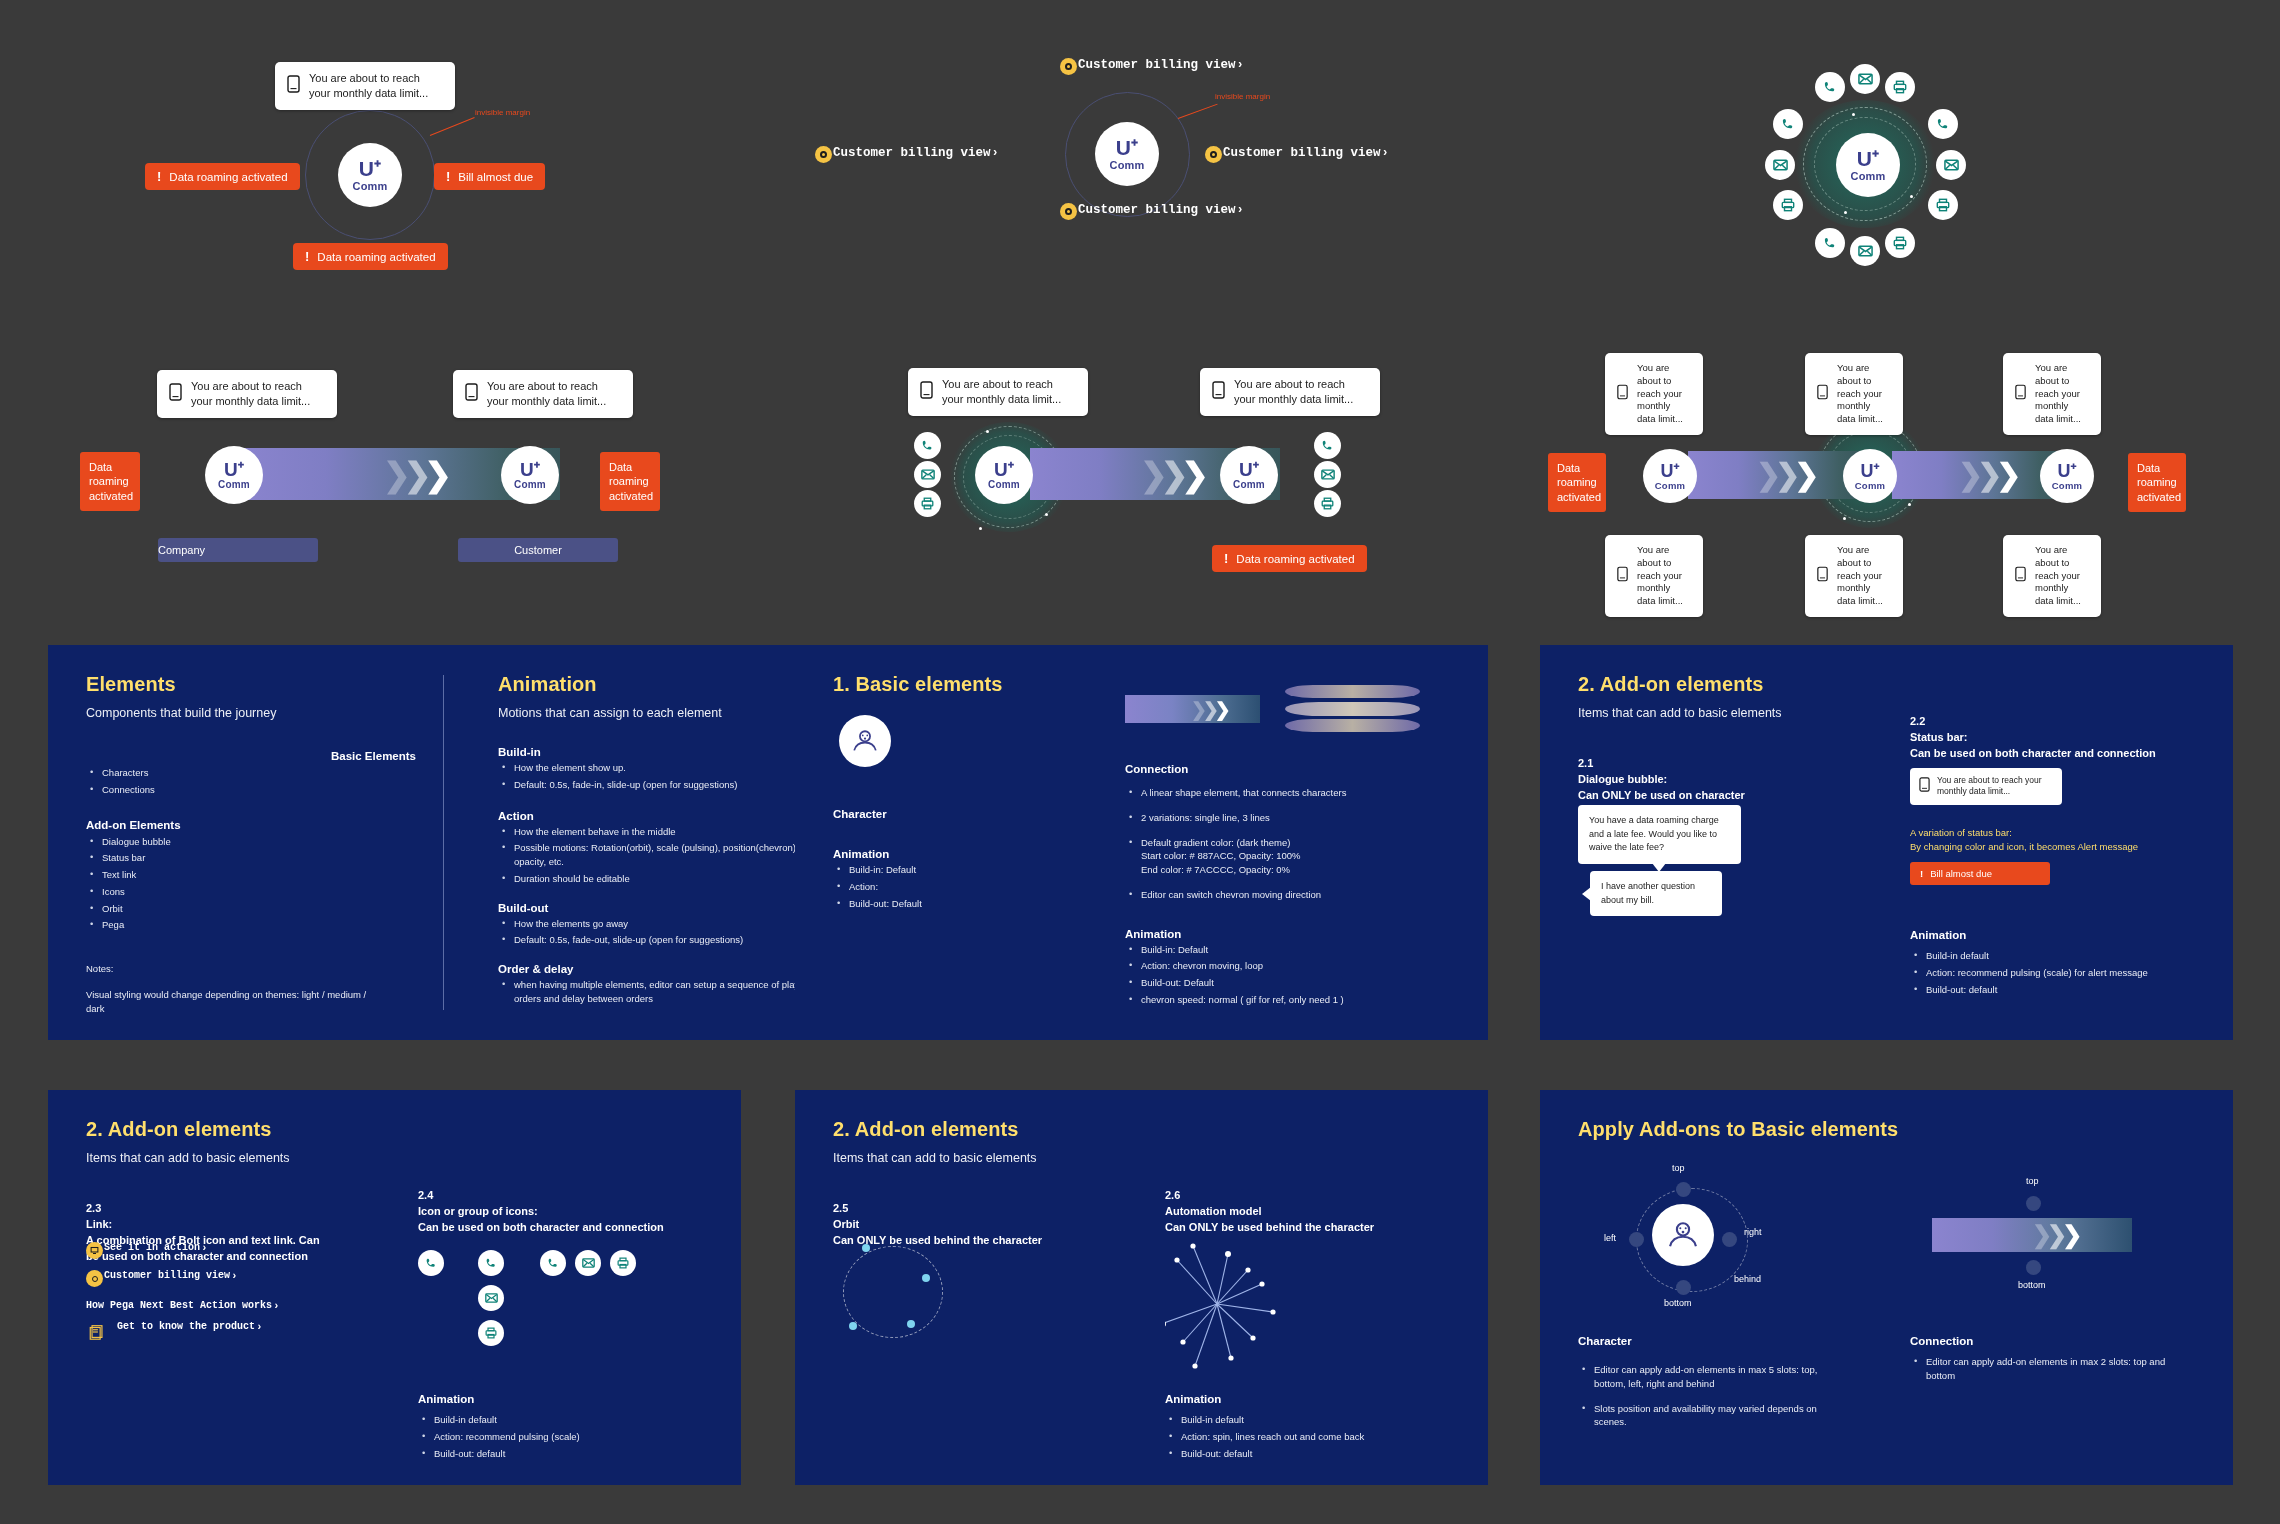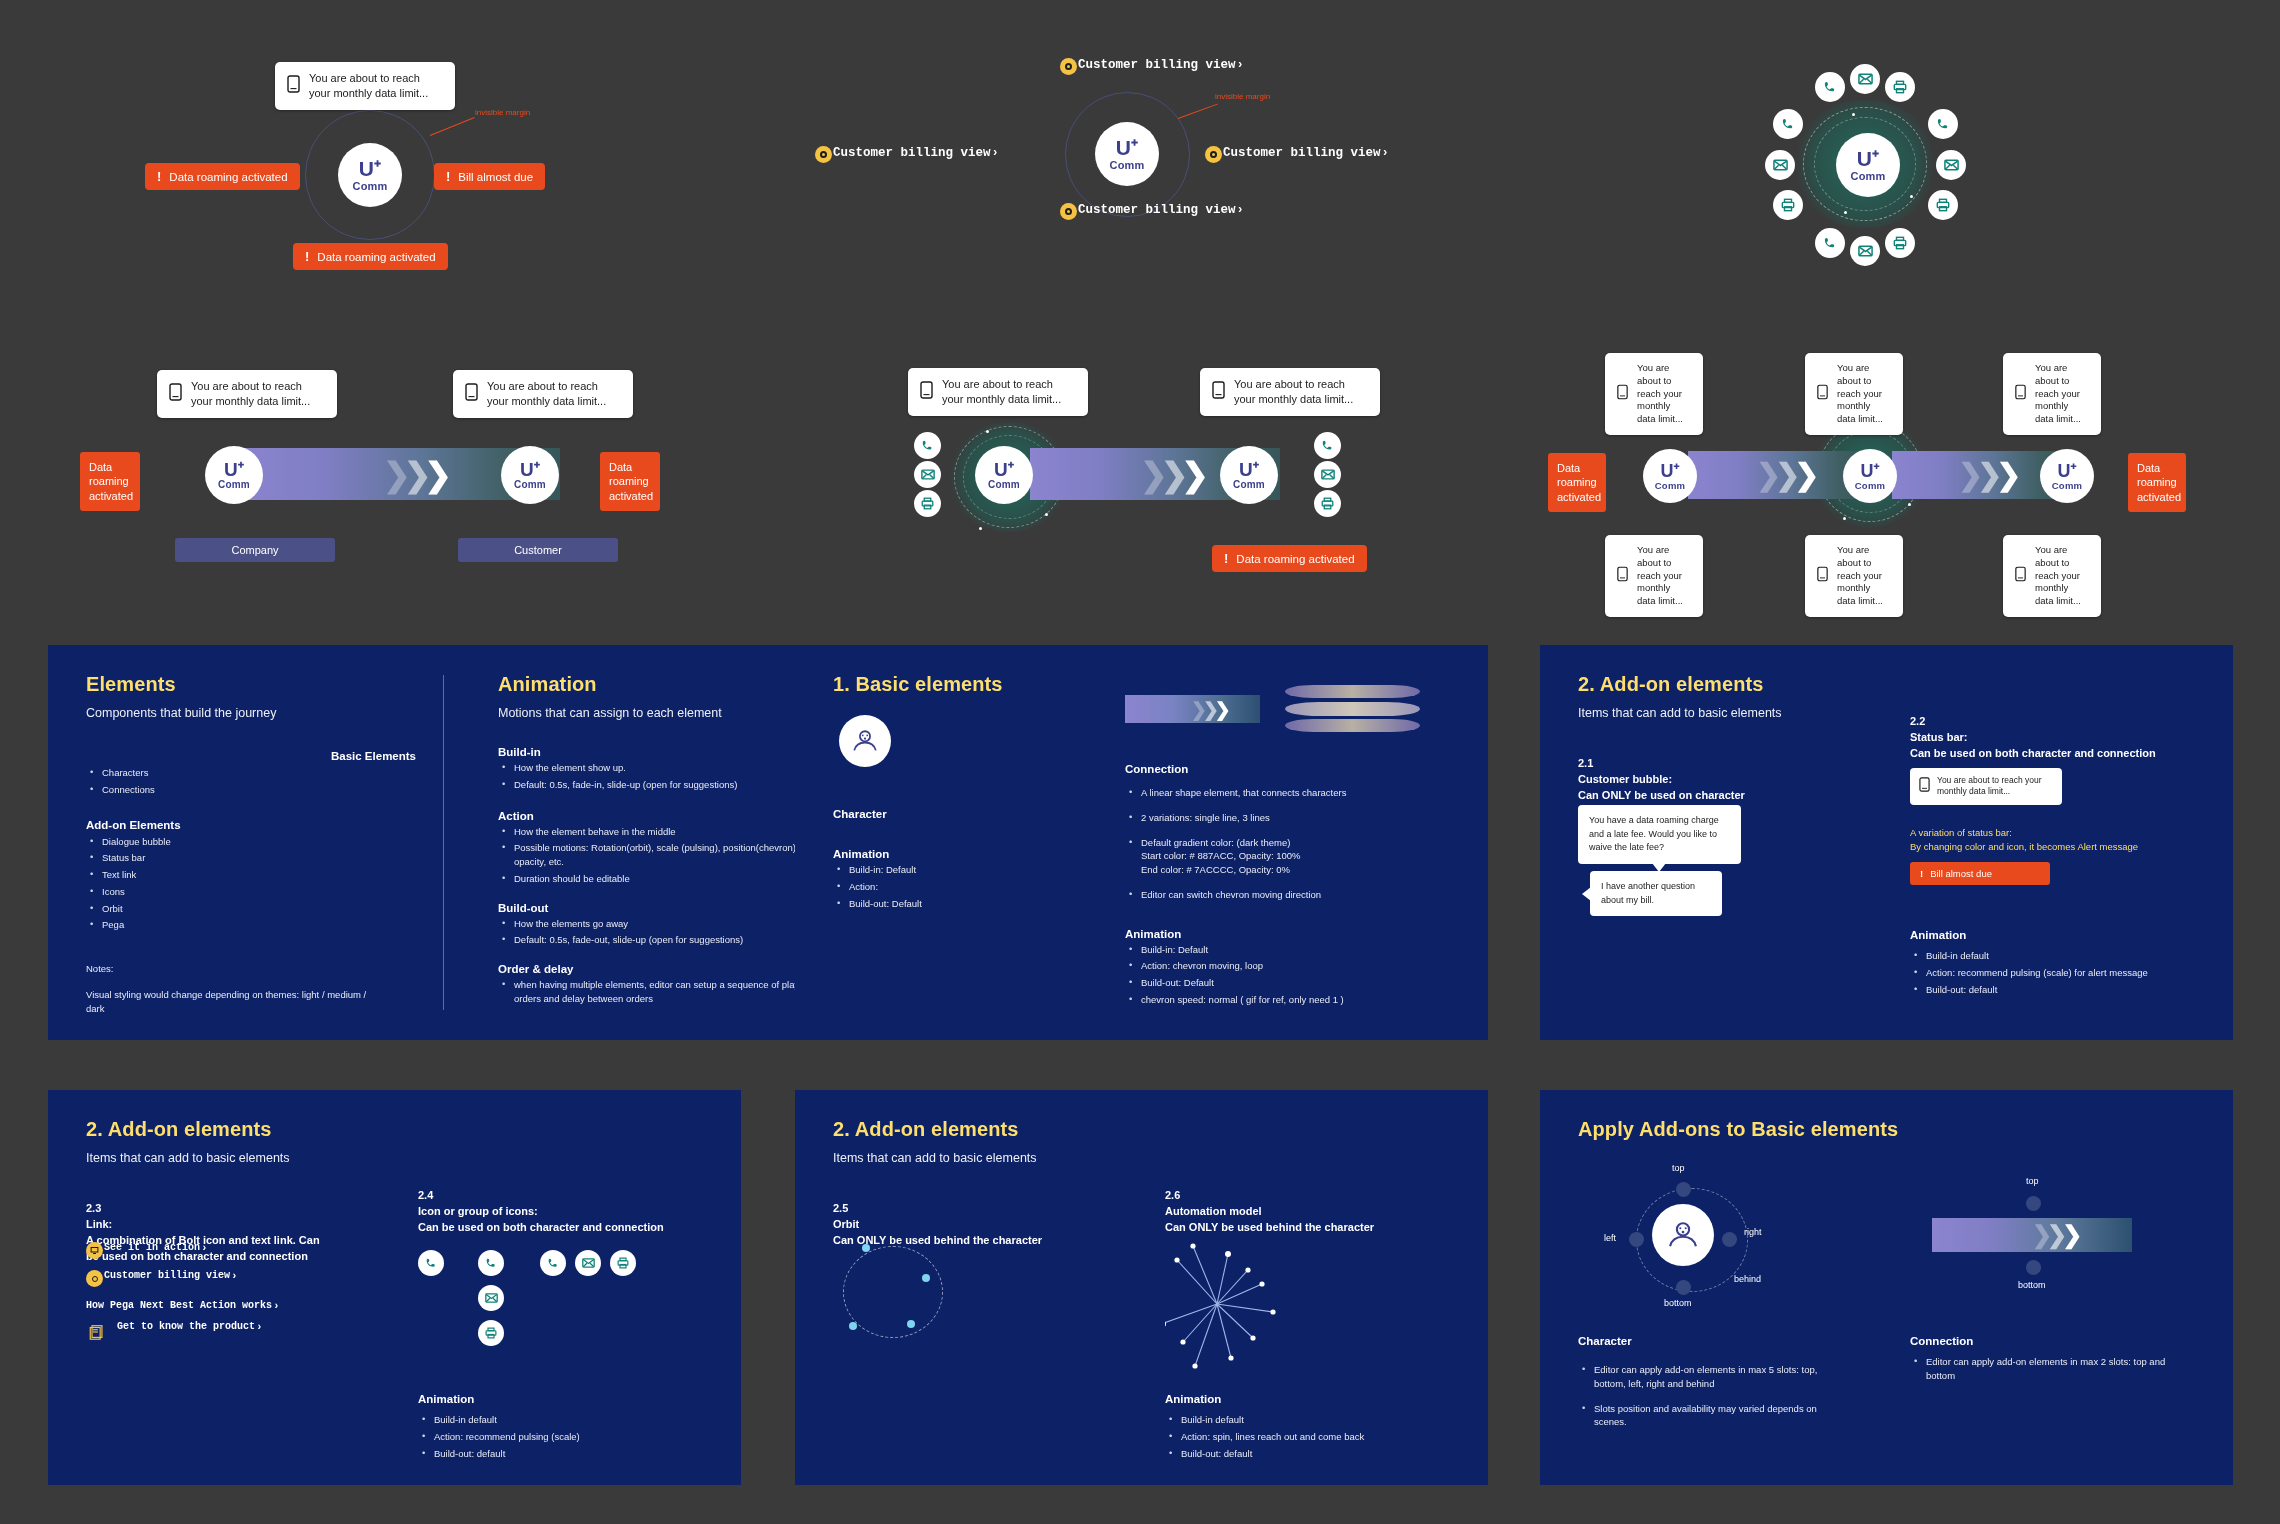--- a/index.html
+++ b/index.html
@@ -334,21 +334,21 @@
       <span class="comm-label" style="font-size:10px;">Comm</span>
     </div>
     <div class="comm-circle" style="left:396px;top:86px;width:58px;height:58px;">
       <span class="comm-glyph" style="font-size:19px;">U⁺</span>
       <span class="comm-label" style="font-size:10px;">Comm</span>
     </div>
 
     <div class="block-chip" style="left:-25px;top:92px;width:60px;">Data roaming activated</div>
     <div class="block-chip" style="left:495px;top:92px;width:60px;">Data roaming activated</div>
 
-    <div style="position:absolute;left:70px;top:178px;width:160px;height:24px;background:#4b5186;border-radius:3px;display:flex;align-items:center;justify-content:center;">
+    <div style="position:absolute;left:53px;top:178px;width:160px;height:24px;background:#4b5186;border-radius:3px;display:flex;align-items:center;">
       <span style="color:#fff;font-size:11px;">Company</span>
     </div>
     <div style="position:absolute;left:353px;top:178px;width:160px;height:24px;background:#4b5186;border-radius:3px;display:flex;align-items:center;justify-content:center;">
       <span style="color:#fff;font-size:11px;">Customer</span>
     </div>
   </div>
 
   <div style="position:absolute;left:890px;top:360px;width:520px;height:215px;">
     <div class="bubble" style="left:18px;top:8px;width:180px;">
       <span class="phone-ico">
@@ -650,21 +650,21 @@
       </ul>
     </div>
   </div>
 
   <div class="card" style="left:1540px;top:645px;width:693px;height:395px;">
     <div style="position:absolute;left:38px;top:28px;width:300px;">
       <h1>2. Add-on elements</h1>
       <div class="sub">Items that can add to basic elements</div>
 
       <div class="secnum" style="margin-top:36px;">2.1</div>
-      <div class="secnum">Customer bubble:</div>
+      <div class="secnum">Dialogue bubble:</div>
       <div class="secnum">Can ONLY be used on character</div>
 
       <div class="dlg tail-b" style="left:0;top:132px;width:163px;">You have a data roaming charge and a late fee. Would you like to waive the late fee?</div>
       <div class="dlg tail-l" style="left:12px;top:198px;width:132px;">I have another question about my bill.</div>
 
     </div>
 
     <div style="position:absolute;left:370px;top:69px;width:300px;">
       <div class="secnum">2.2</div>
       <div class="secnum">Status bar:</div>

